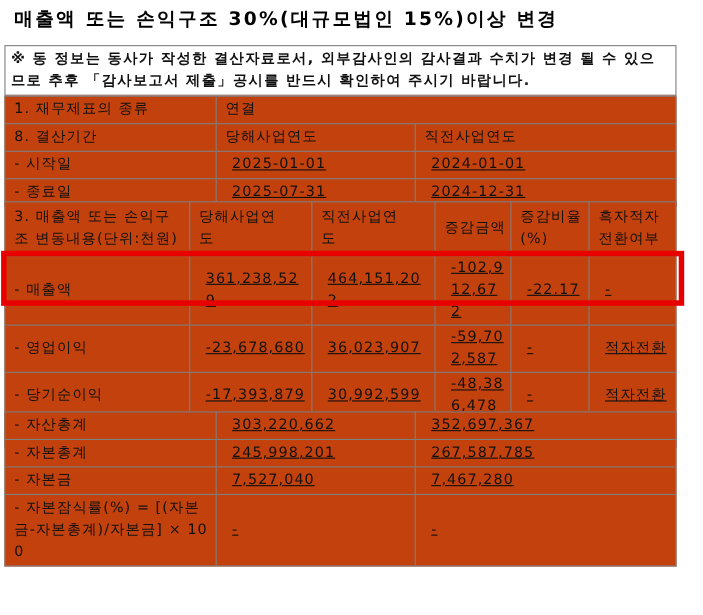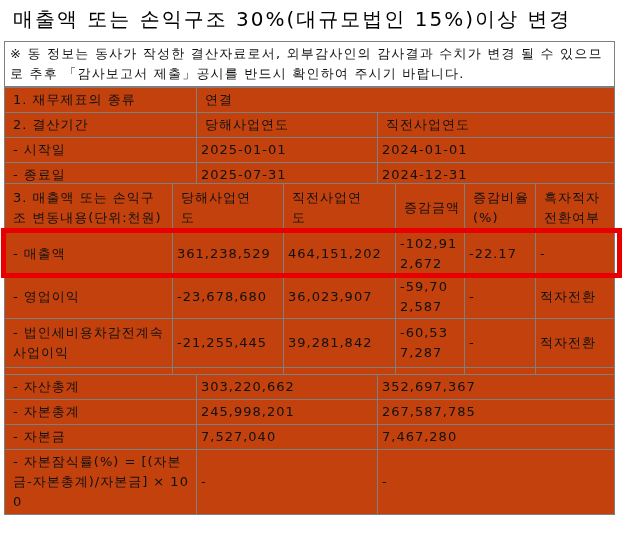--- a/index.html
+++ b/index.html
@@ -1,27 +1,27 @@
 <!DOCTYPE html>
 <html><head>
 <meta charset="utf-8">
 <style>
   html,body{margin:0;padding:0;background:#ffffff;}
   body{width:639px;height:559px;font-family:"DejaVu Sans","Liberation Sans",sans-serif;color:#111111;}
   .page{position:relative;width:639px;height:559px;overflow:hidden;background:#ffffff;}
-  .title{position:absolute;left:13px;top:6px;margin:0;font-size:20px;font-weight:normal;
+  .title{position:absolute;left:13px;top:6px;margin:0;font-size:17px;font-weight:bold;
          letter-spacing:2px;white-space:nowrap;color:#000000;}
   .notice{position:absolute;left:4px;top:41px;width:611px;height:46px;box-sizing:border-box;
           border:1px solid #7f7f7f;padding:2px 5px;font-size:13px;line-height:20px;
-          letter-spacing:1.2px;word-break:break-all;overflow:hidden;}
+          letter-spacing:1.2px;word-break:break-all;overflow:hidden;font-weight:bold;}
   table.tbl{position:absolute;left:4px;width:611px;border-collapse:collapse;table-layout:fixed;
             background:#c2410c;}
   .tbl td{border:1px solid #7f7f7f;padding:1px 4px 1px 8px;font-size:13px;letter-spacing:1px;
           line-height:20px;vertical-align:middle;word-break:break-all;overflow:hidden;}
-  .tbl td.num{padding-left:4px;}
+  .tbl td.num{padding-left:14px;text-decoration:underline;}
   tr.r1 td{height:22px;}
   tr.r2 td{height:46px;}
   tr.r3 td{height:62px;}
   .tbl-a{top:87px;}
   .tbl-b{top:183px;}
   .tbl-c{top:374px;}
   .wrapn{display:inline-block;max-width:71px;word-break:break-all;vertical-align:top;}
   .wrapp{display:inline-block;max-width:58px;word-break:break-all;vertical-align:top;}
   .wraps{display:inline-block;max-width:158px;word-break:break-all;vertical-align:top;}
   .highlight{position:absolute;left:1px;top:228px;width:621px;height:50px;box-sizing:border-box;
@@ -43,21 +43,21 @@
         <col style="width:192px">
         <col style="width:181px">
         <col>
       </colgroup>
     <tbody>
         <tr class="r1">
       <td>1. 재무제표의 종류</td>
       <td colspan="2">연결</td>
     </tr>
     <tr class="r1">
-      <td>2. 결산기간</td>
+      <td>8. 결산기간</td>
       <td>당해사업연도</td>
       <td>직전사업연도</td>
     </tr>
     <tr class="r1">
       <td>- 시작일</td>
       <td class="num">2025-01-01</td>
       <td class="num">2024-01-01</td>
     </tr>
     <tr class="r1">
       <td>- 종료일</td>
@@ -104,28 +104,20 @@
       <td class="num">-</td>
     </tr>
     <tr class="r1">
       <td>- 영업이익</td>
       <td class="num">-23,678,680</td>
       <td class="num">36,023,907</td>
       <td class="num">-59,702,587</td>
       <td class="num">-</td>
       <td class="num">적자전환</td>
     </tr>
-    <tr class="r2">
-      <td>- 법인세비용차감전계속사업이익</td>
-      <td class="num">-21,255,445</td>
-      <td class="num">39,281,842</td>
-      <td class="num">-60,537,287</td>
-      <td class="num">-</td>
-      <td class="num">적자전환</td>
-    </tr>
     <tr class="r1">
       <td>- 당기순이익</td>
       <td class="num">-17,393,879</td>
       <td class="num">30,992,599</td>
       <td class="num">-48,386,478</td>
       <td class="num">-</td>
       <td class="num">적자전환</td>
     </tr>
     <tr class="r1">
       <td>- 대규모법인여부</td>

